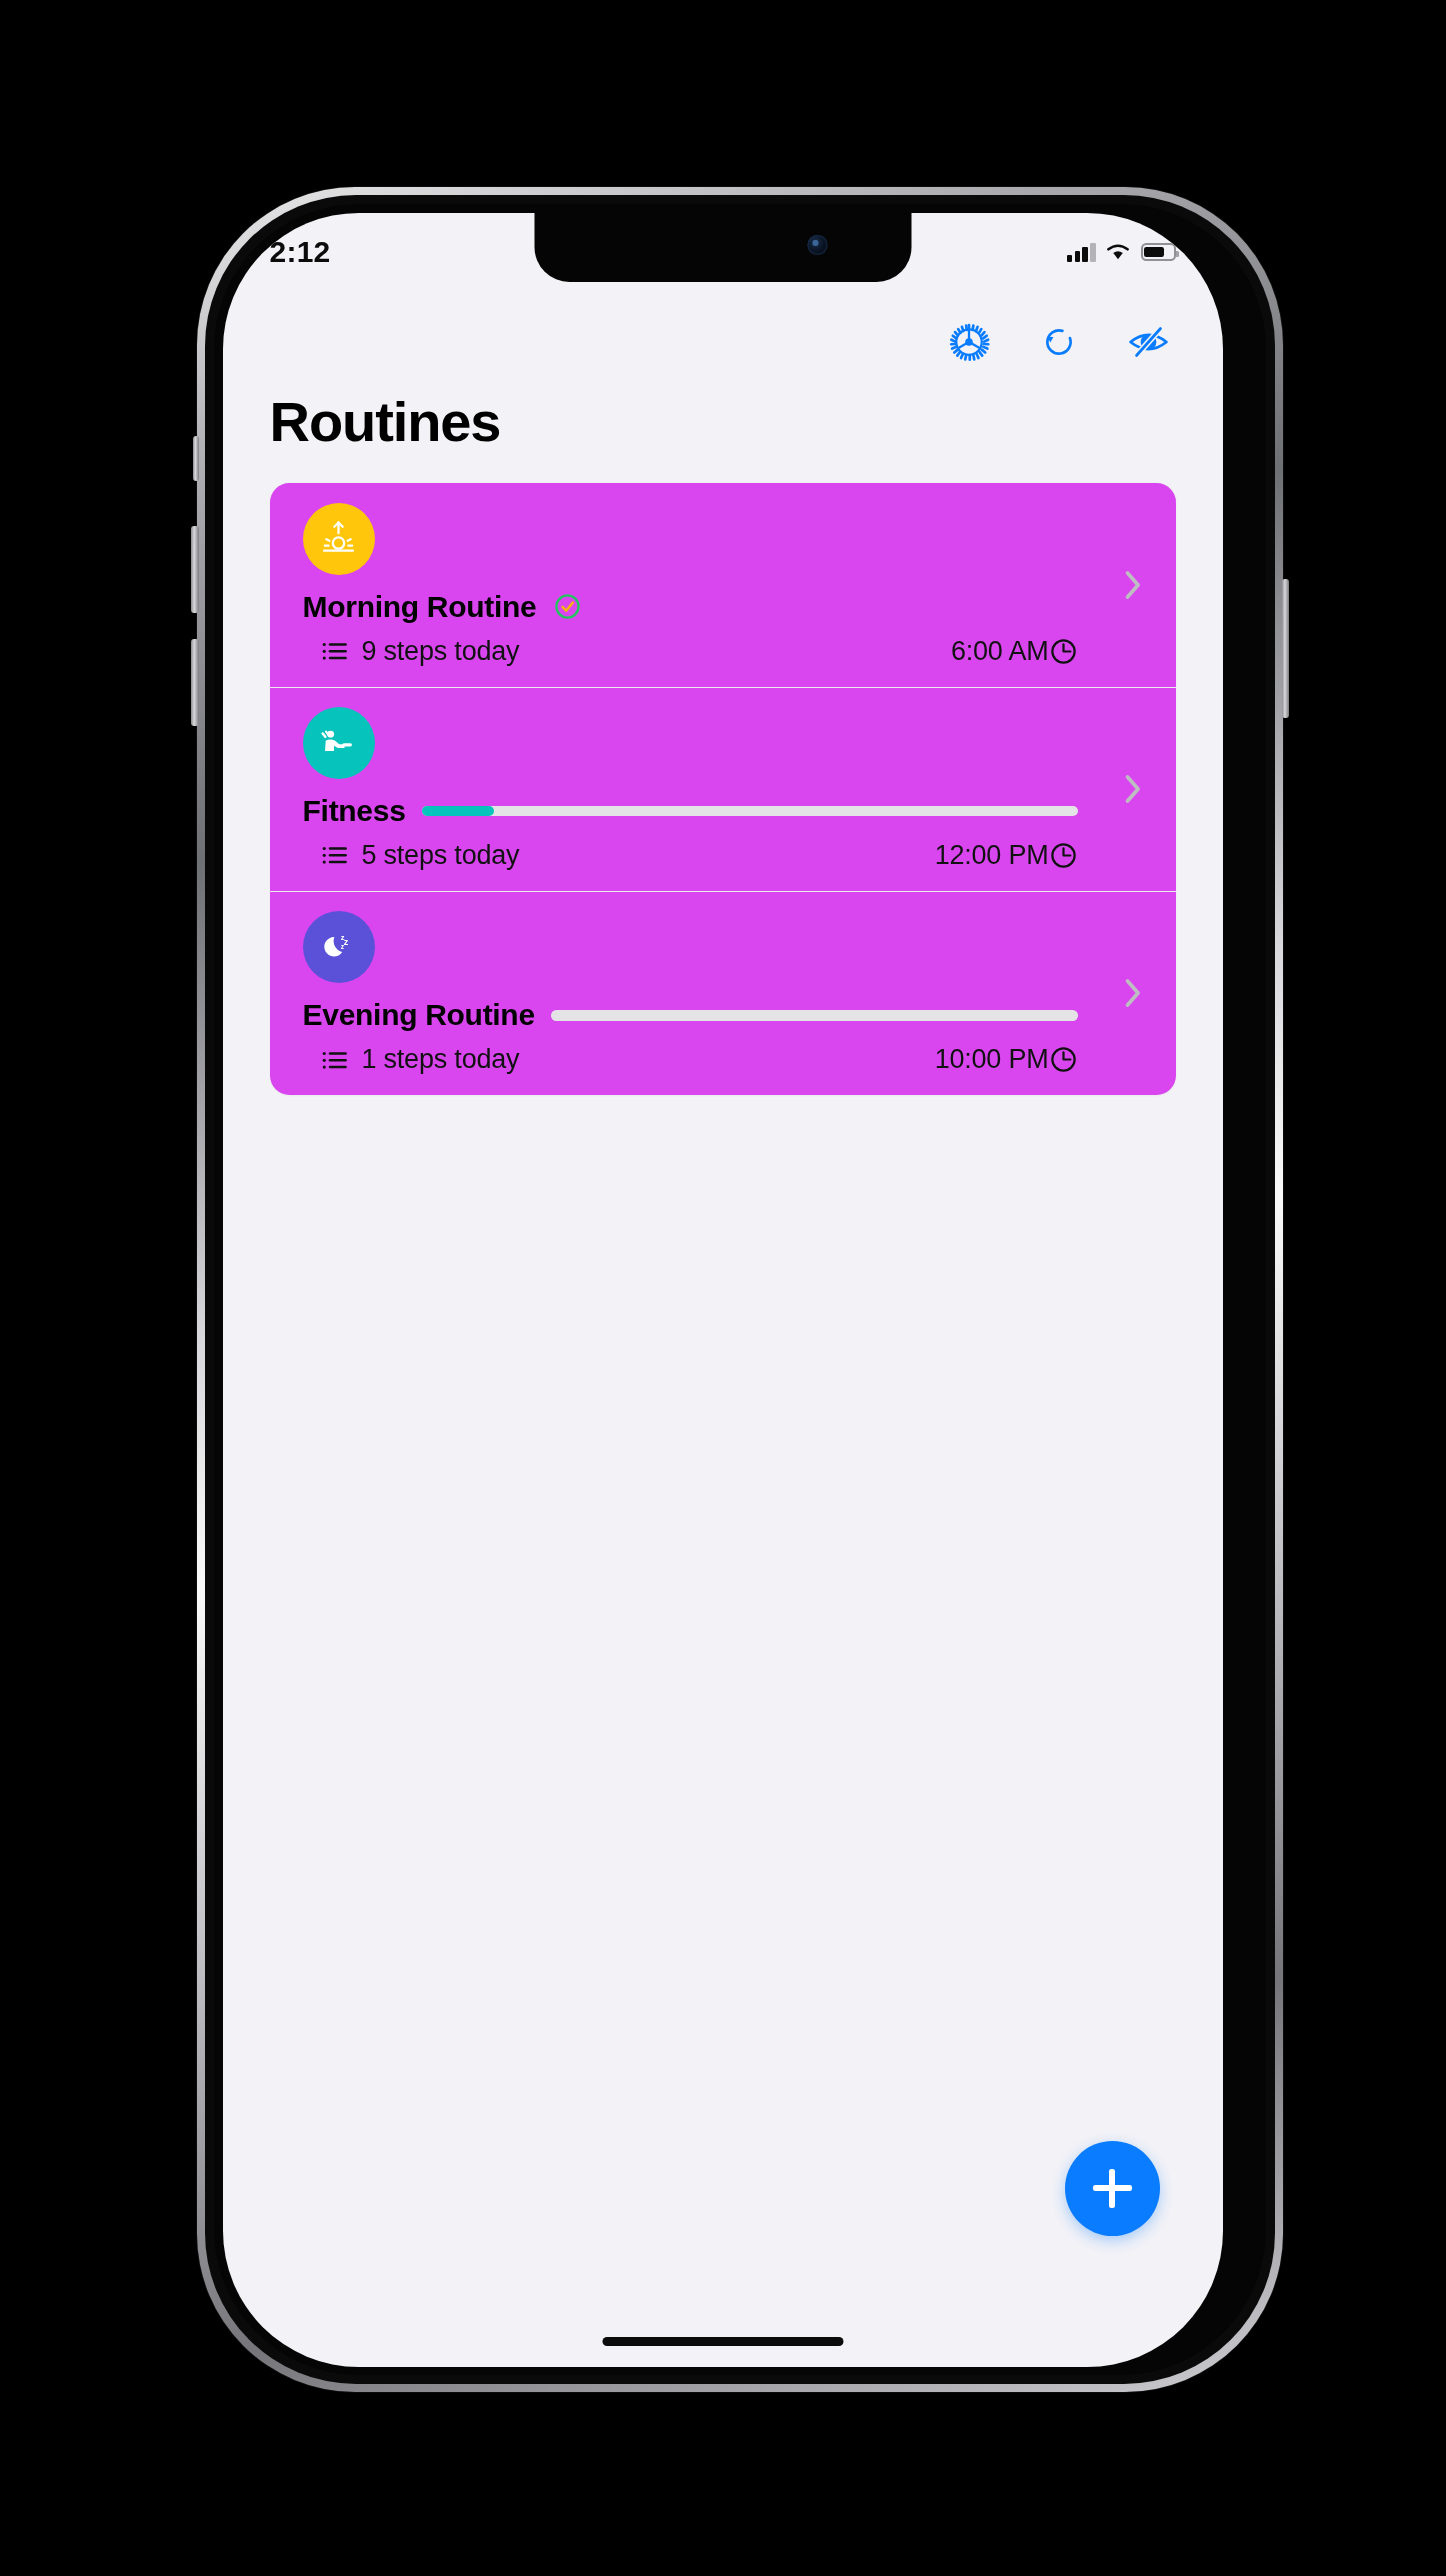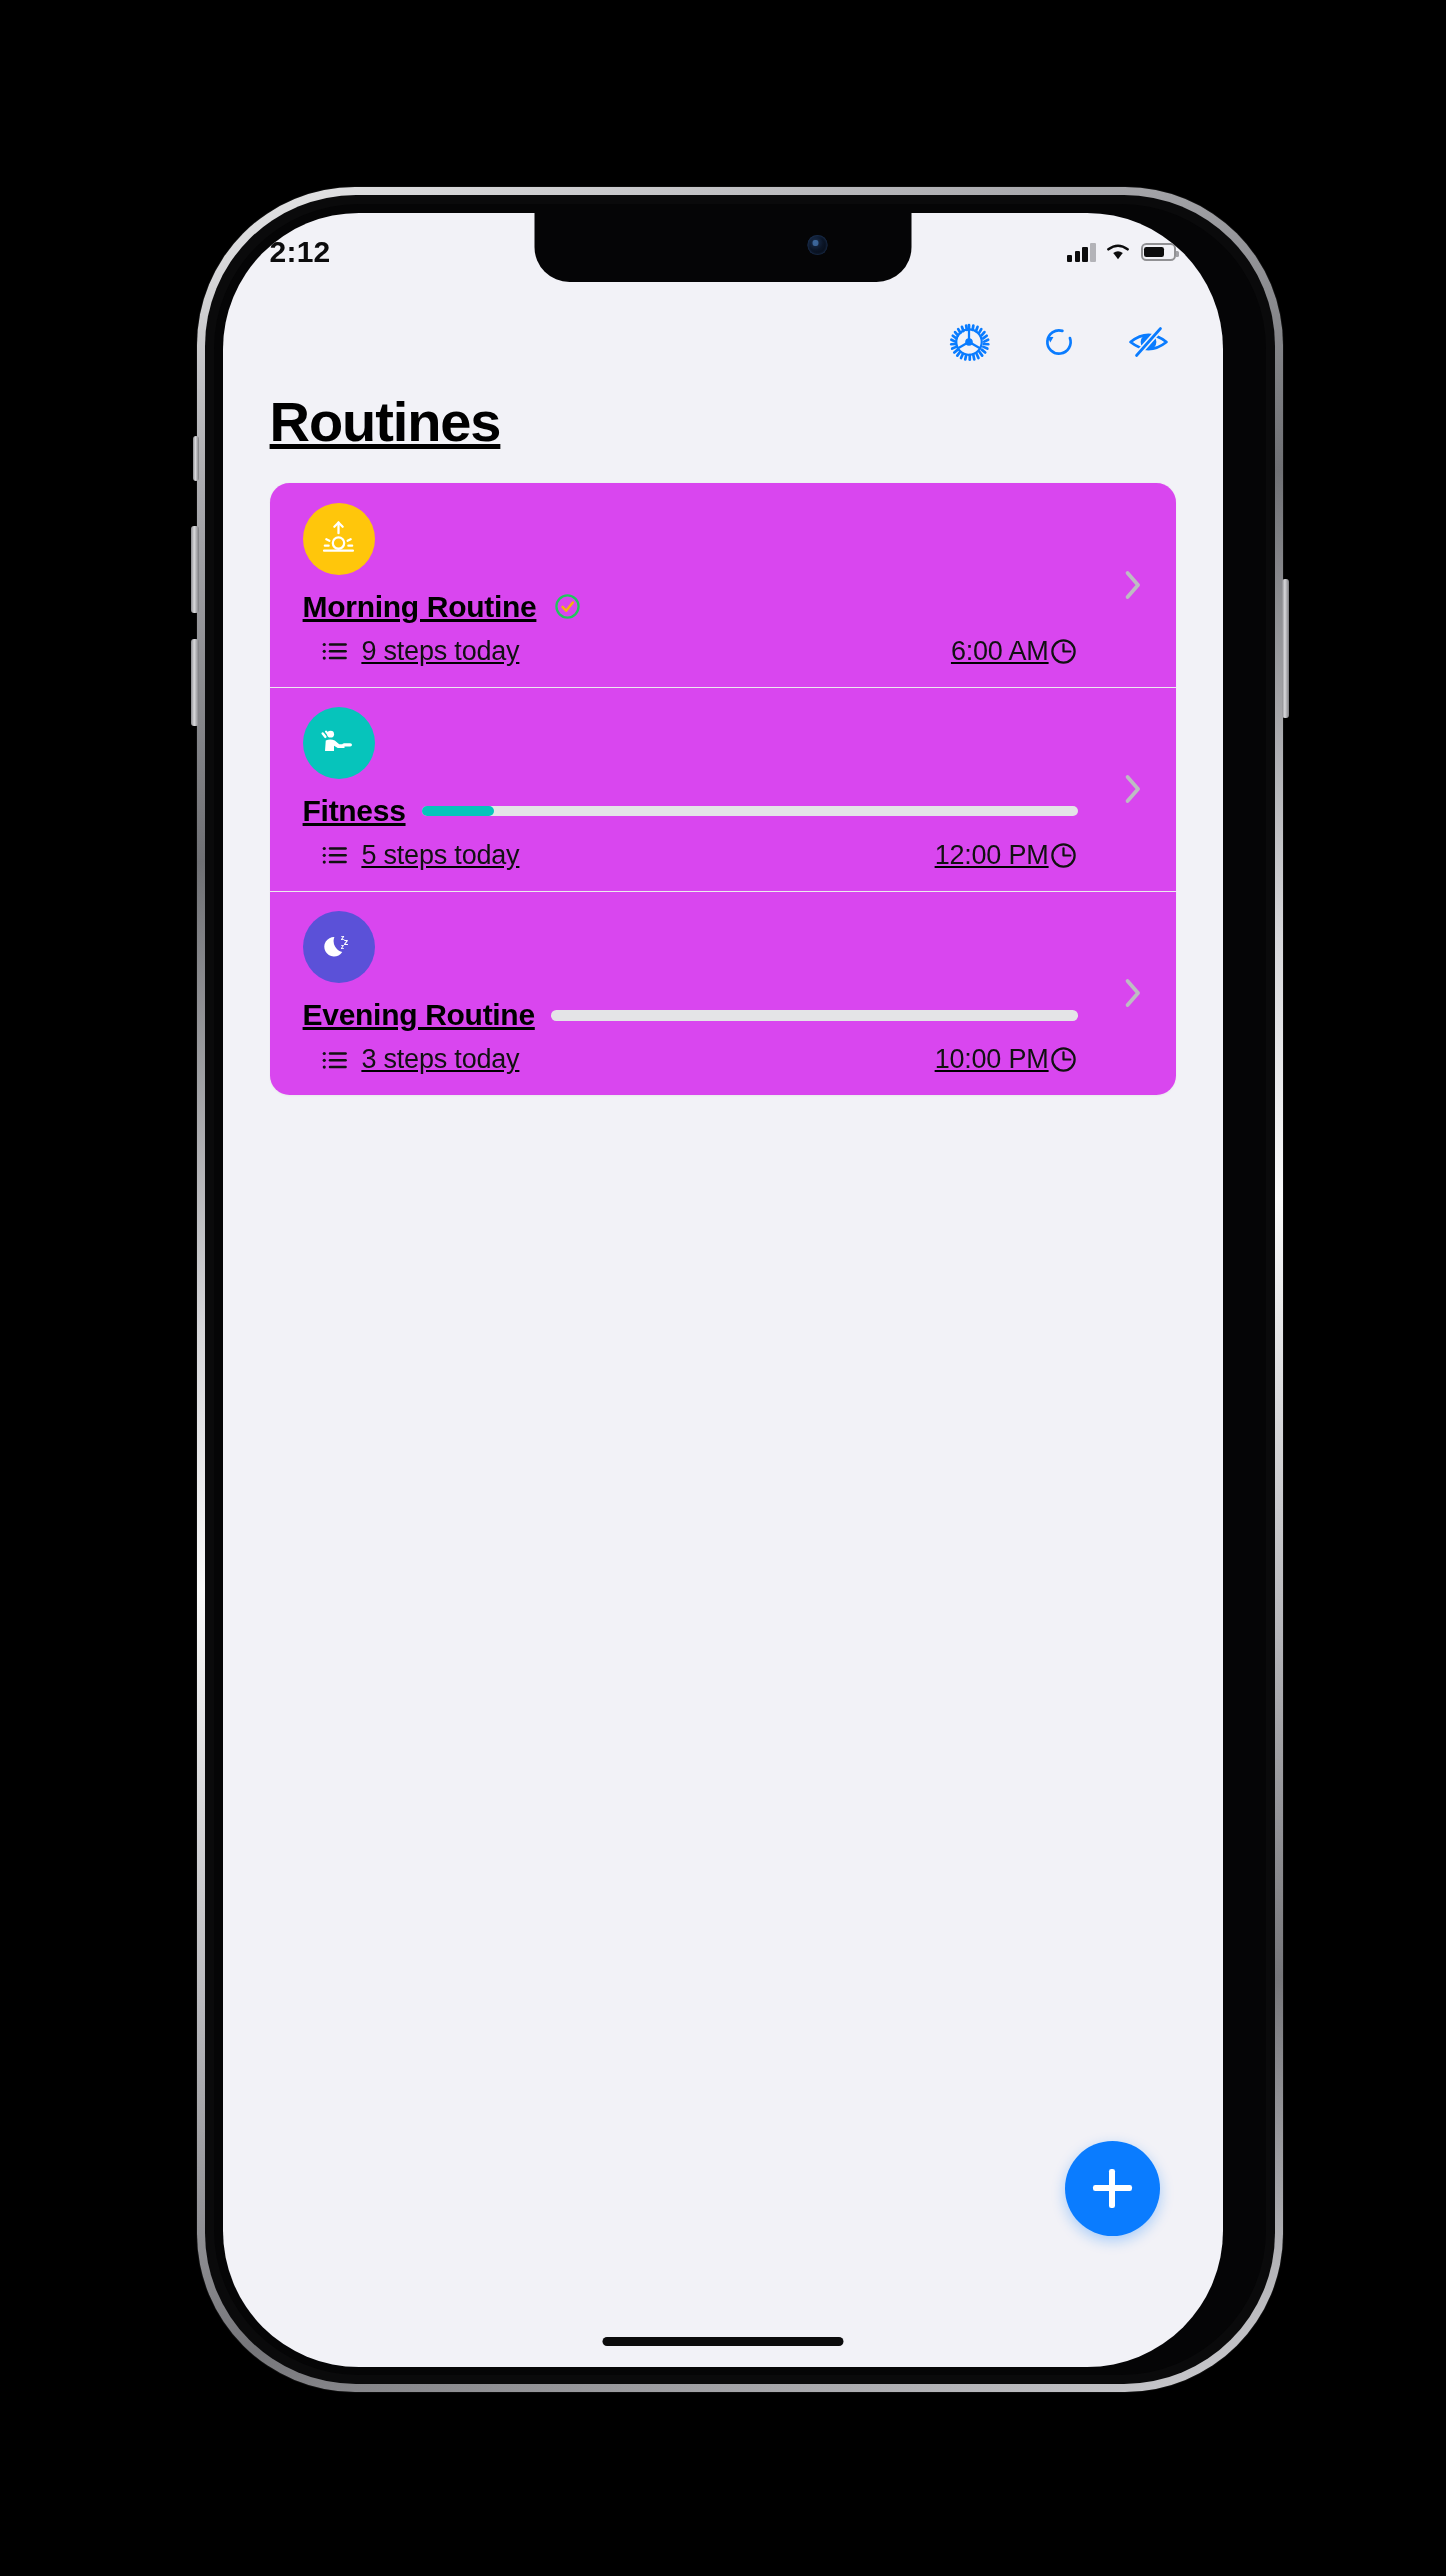--- a/index.html
+++ b/index.html
@@ -143,21 +143,20 @@
     width: 19.6px;
     border-radius: 2.3px;
     background: #0c0c0d;
   }
 
   
   #app {
     position: absolute;
     inset: 0;
     padding-top: 69px;
-    text-decoration: underline;
   }
 
   #toolbar {
     display: flex;
     justify-content: flex-end;
     align-items: center;
     gap: 42px;
     padding: 36px 50px 0 0;
   }
   .tool-btn {
@@ -521,21 +520,21 @@
                   <g fill="#111">
                     <circle cx="3" cy="6" r="2.1"></circle>
                       <circle cx="3" cy="15" r="2.1"></circle>
                       <circle cx="3" cy="24" r="2.1"></circle>
                     <rect x="9" y="4.3" width="24" height="3.3" rx="1.6"></rect>
                     <rect x="9" y="13.3" width="24" height="3.3" rx="1.6"></rect>
                     <rect x="9" y="22.3" width="24" height="3.3" rx="1.6"></rect>
                   </g>
                 </svg>
               </span>
-              <span class="meta-steps">3 steps today</span>
+              <span class="meta-steps">1 steps today</span>
             </div>
             <div class="meta-right">
               <span class="meta-time">10:00 PM</span>
               <span class="clock-icon">
                 <svg width="29" height="29" viewBox="0 0 38 38">
                   <circle cx="19" cy="19" r="14.6" fill="none" stroke="#111" stroke-width="2.9"></circle>
                   <path d="M19 9.6 V19 H28" fill="none" stroke="#111" stroke-width="2.9" stroke-linecap="round" stroke-linejoin="round"></path>
                 </svg>
               </span>
             </div>

